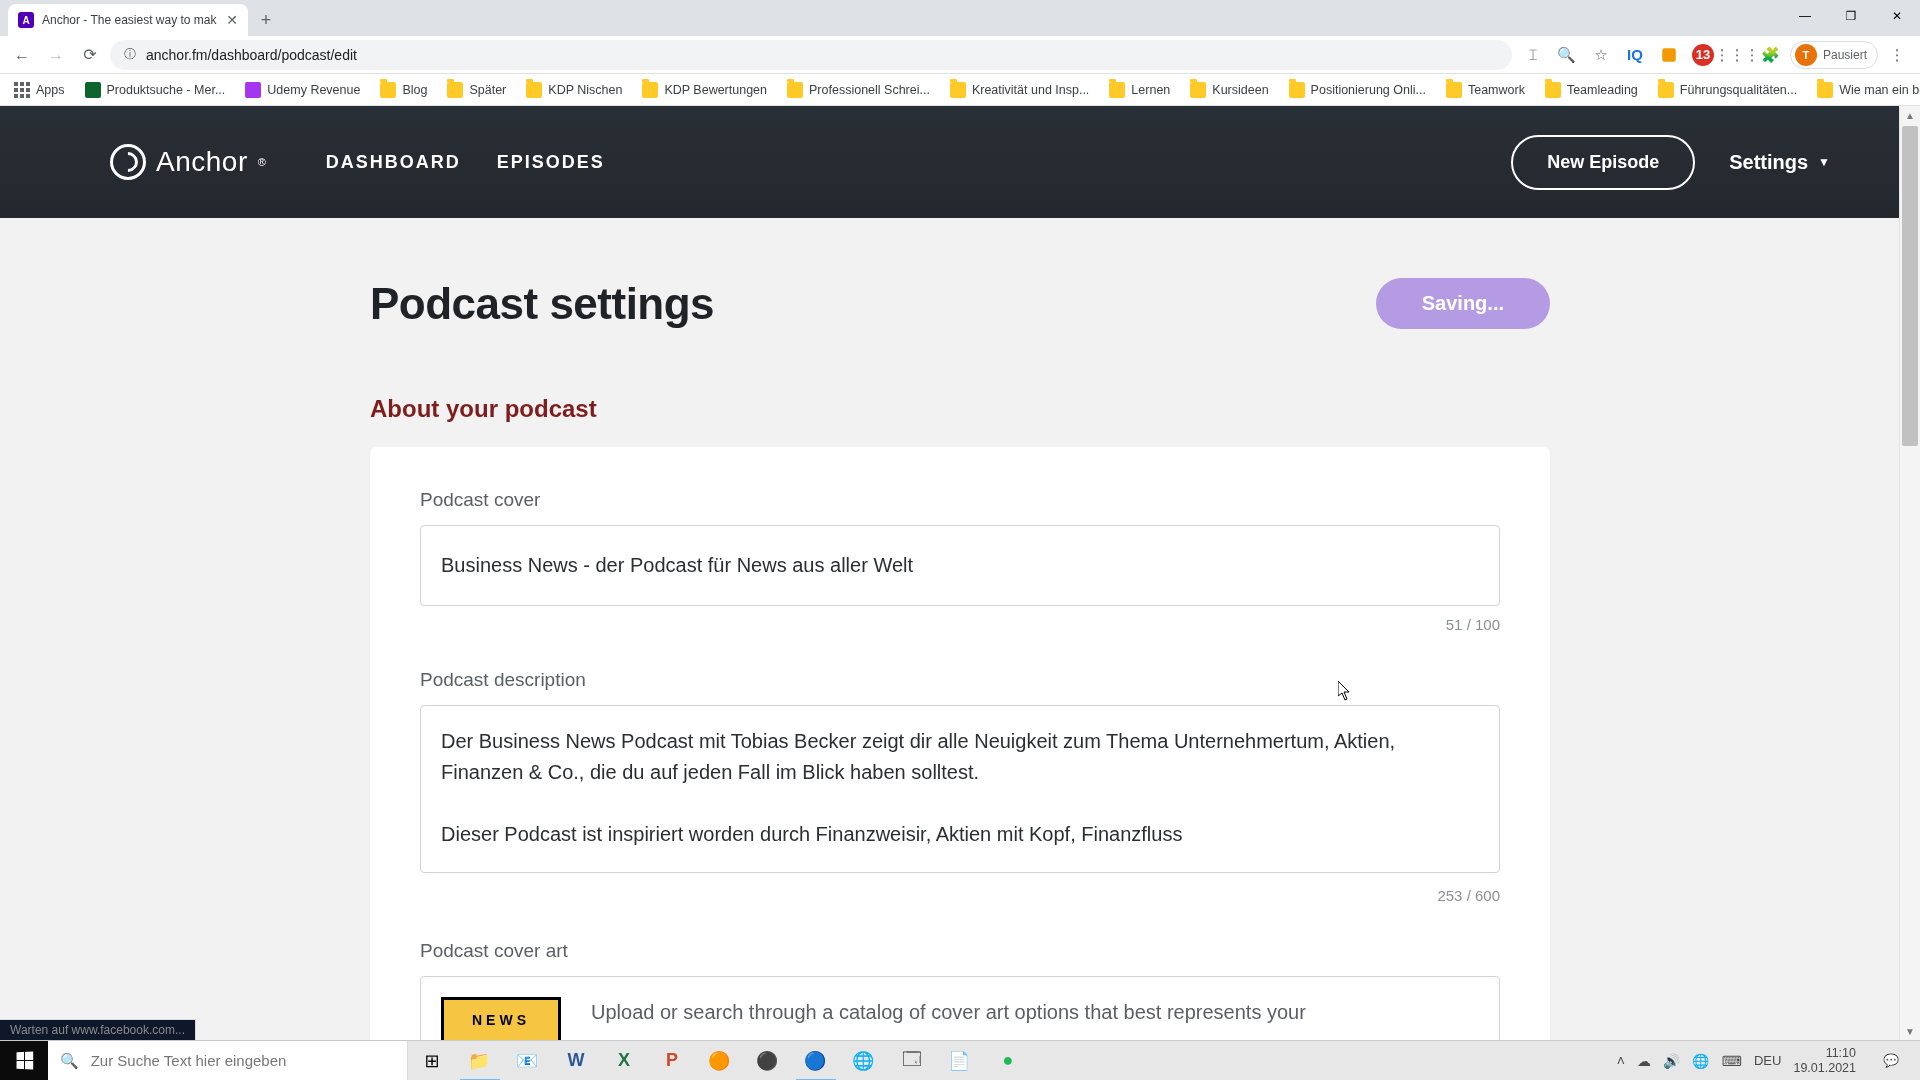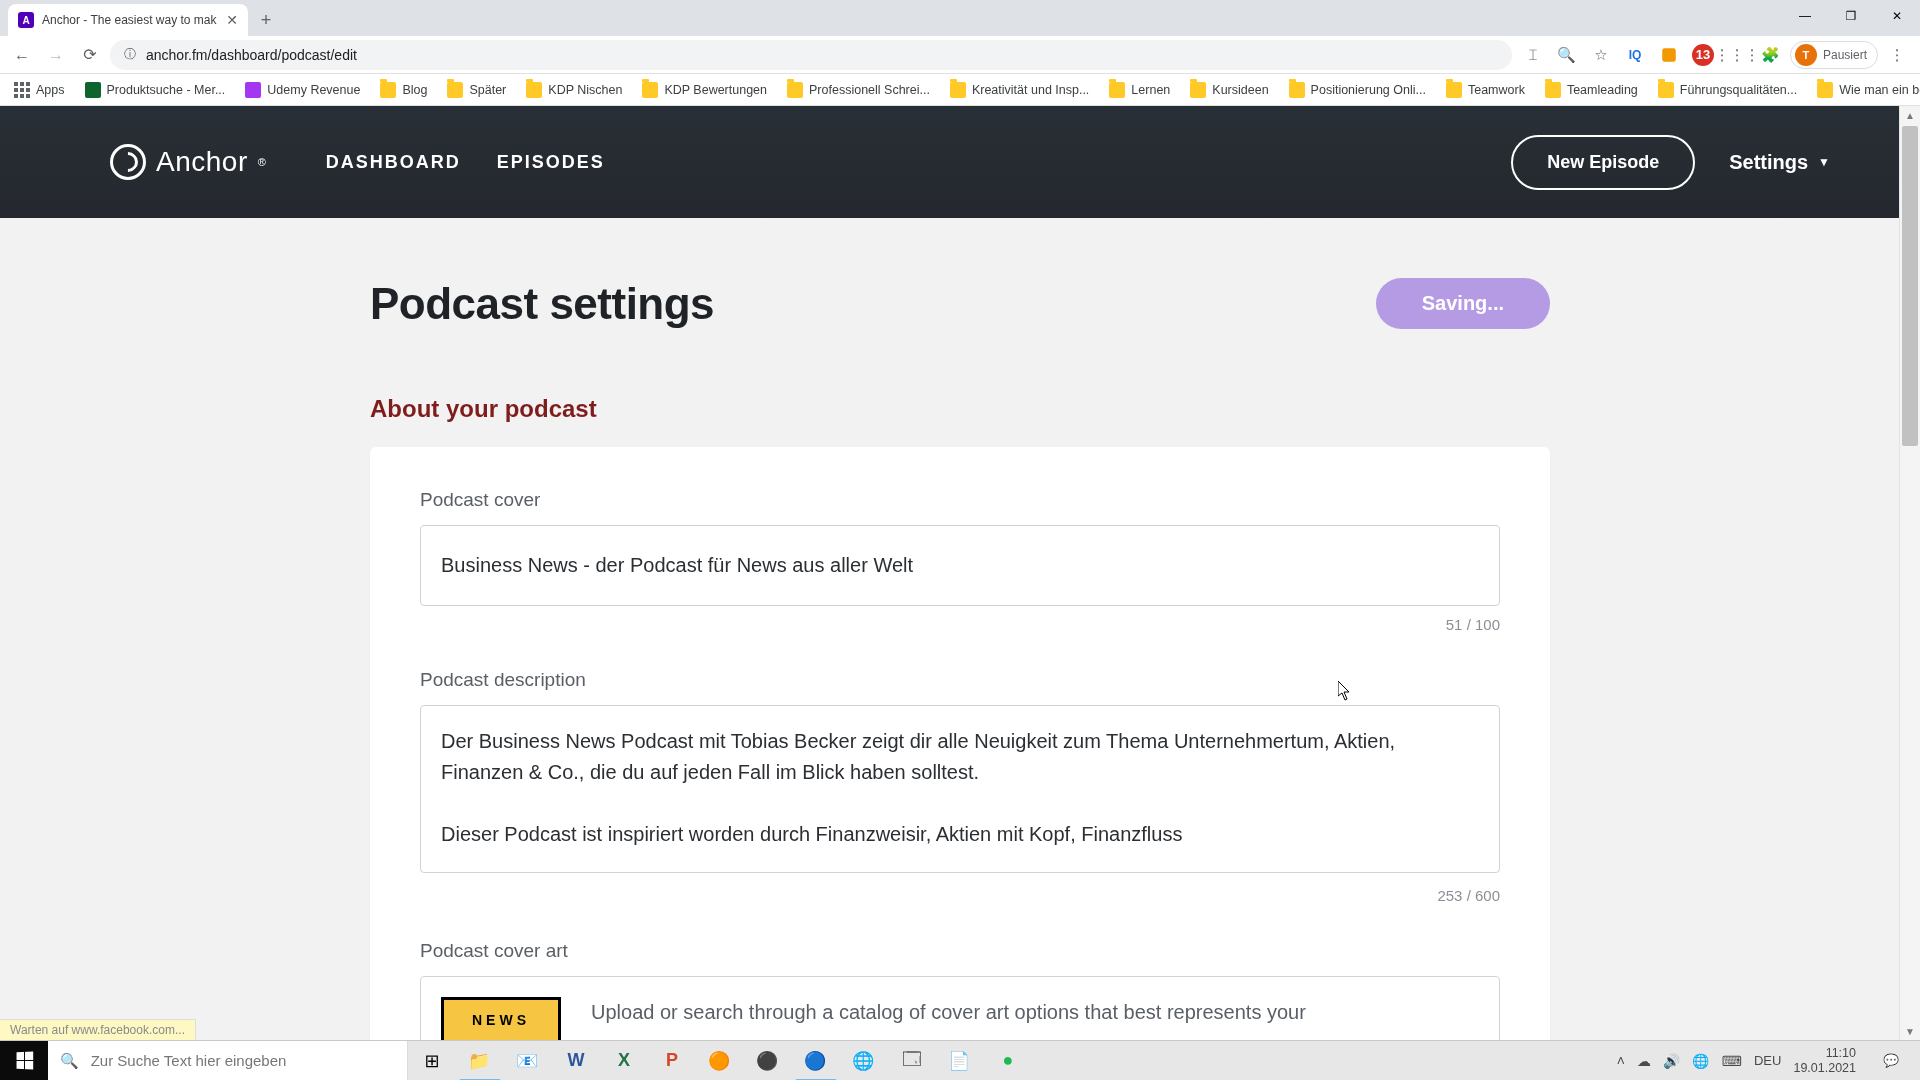--- a/index.html
+++ b/index.html
@@ -71,21 +71,21 @@
 .art-text { font-size:20px; color:#5a5f66; line-height:1.5; }
 
 
 .scrollbar { position:absolute; right:0; top:0; width:21px; height:100%; background:#f4f4f4; border-left:1px solid #e4e4e4; }
 .scrollbar .thumb { position:absolute; left:2px; right:2px; top:20px; height:320px; background:#c1c1c1; border-radius:2px; }
 .scrollbar .arr { position:absolute; left:0; right:0; height:18px; display:flex; align-items:center; justify-content:center; color:#787878; font-size:10px; }
 .scrollbar .arr.up { top:0; }
 .scrollbar .arr.down { bottom:0; }
 
 
-.status-hint { position:absolute; left:0; bottom:0; background:#fef9c3; color:#8a8a8a; font-size:12px; padding: 3px 10px; border:1px solid #ddd; border-left:none; border-bottom:none; }
+.status-hint { position:absolute; left:0; bottom:0; background:#0f172a; color:#8a8a8a; font-size:12px; padding: 3px 10px; border:1px solid #ddd; border-left:none; border-bottom:none; }
 
 
 .taskbar { height: 40px; background:#e7e7e7; border-top:1px solid #c9c9c9; display:flex; align-items:center; }
 .start-btn { width:48px; height:40px; background:#0b0b0b; display:flex; align-items:center; justify-content:center; }
 .win-logo { display:grid; grid-template-columns:8px 8px; grid-template-rows:8px 8px; gap:1px; transform: perspective(40px) rotateY(-12deg); }
 .win-logo span { background:#fff; }
 .search-box { display:flex; align-items:center; background:#fff; height:40px; width: 360px; padding:0 12px; gap:12px; color:#777; font-size:15px; border-right:1px solid #dcdcdc; }
 .task-icons { display:flex; align-items:center; height:100%; }
 .task-icons .ti { width:48px; height:40px; display:flex; align-items:center; justify-content:center; font-size:18px; position:relative; }
 .task-icons .ti.active::after { content:""; position:absolute; bottom:0; left:4px; right:4px; height:2px; background:#76b9ed; }
@@ -122,21 +122,21 @@
     <div class="nav-btn" style="color:#bdbdbd">→</div>
     <div class="nav-btn">⟳</div>
     <div class="url-field">
       <span class="lock">ⓘ</span>
       <span>anchor.fm/dashboard/podcast/edit</span>
     </div>
     <div class="right-icons">
       <div class="icn">⌶</div>
       <div class="icn">🔍</div>
       <div class="icn">☆</div>
-      <div class="icn" style="color:#1a73e8;font-weight:bold;font-size:12px;">IQ</div>
+      <div class="icn" style="color:#1a73e8;font-weight:bold;font-size:15px;">IQ</div>
       <div class="icn">
           <svg width="18" height="18" viewBox="0 0 24 24">
             <rect x="3" y="3" width="18" height="18" rx="3" fill="#f29900"></rect>
           </svg>
         </div>
       <div class="icn">
           <div class="ext-badge">13</div>
         </div>
       <div class="icn">⋮⋮⋮</div>
       <div class="icn">🧩</div>

